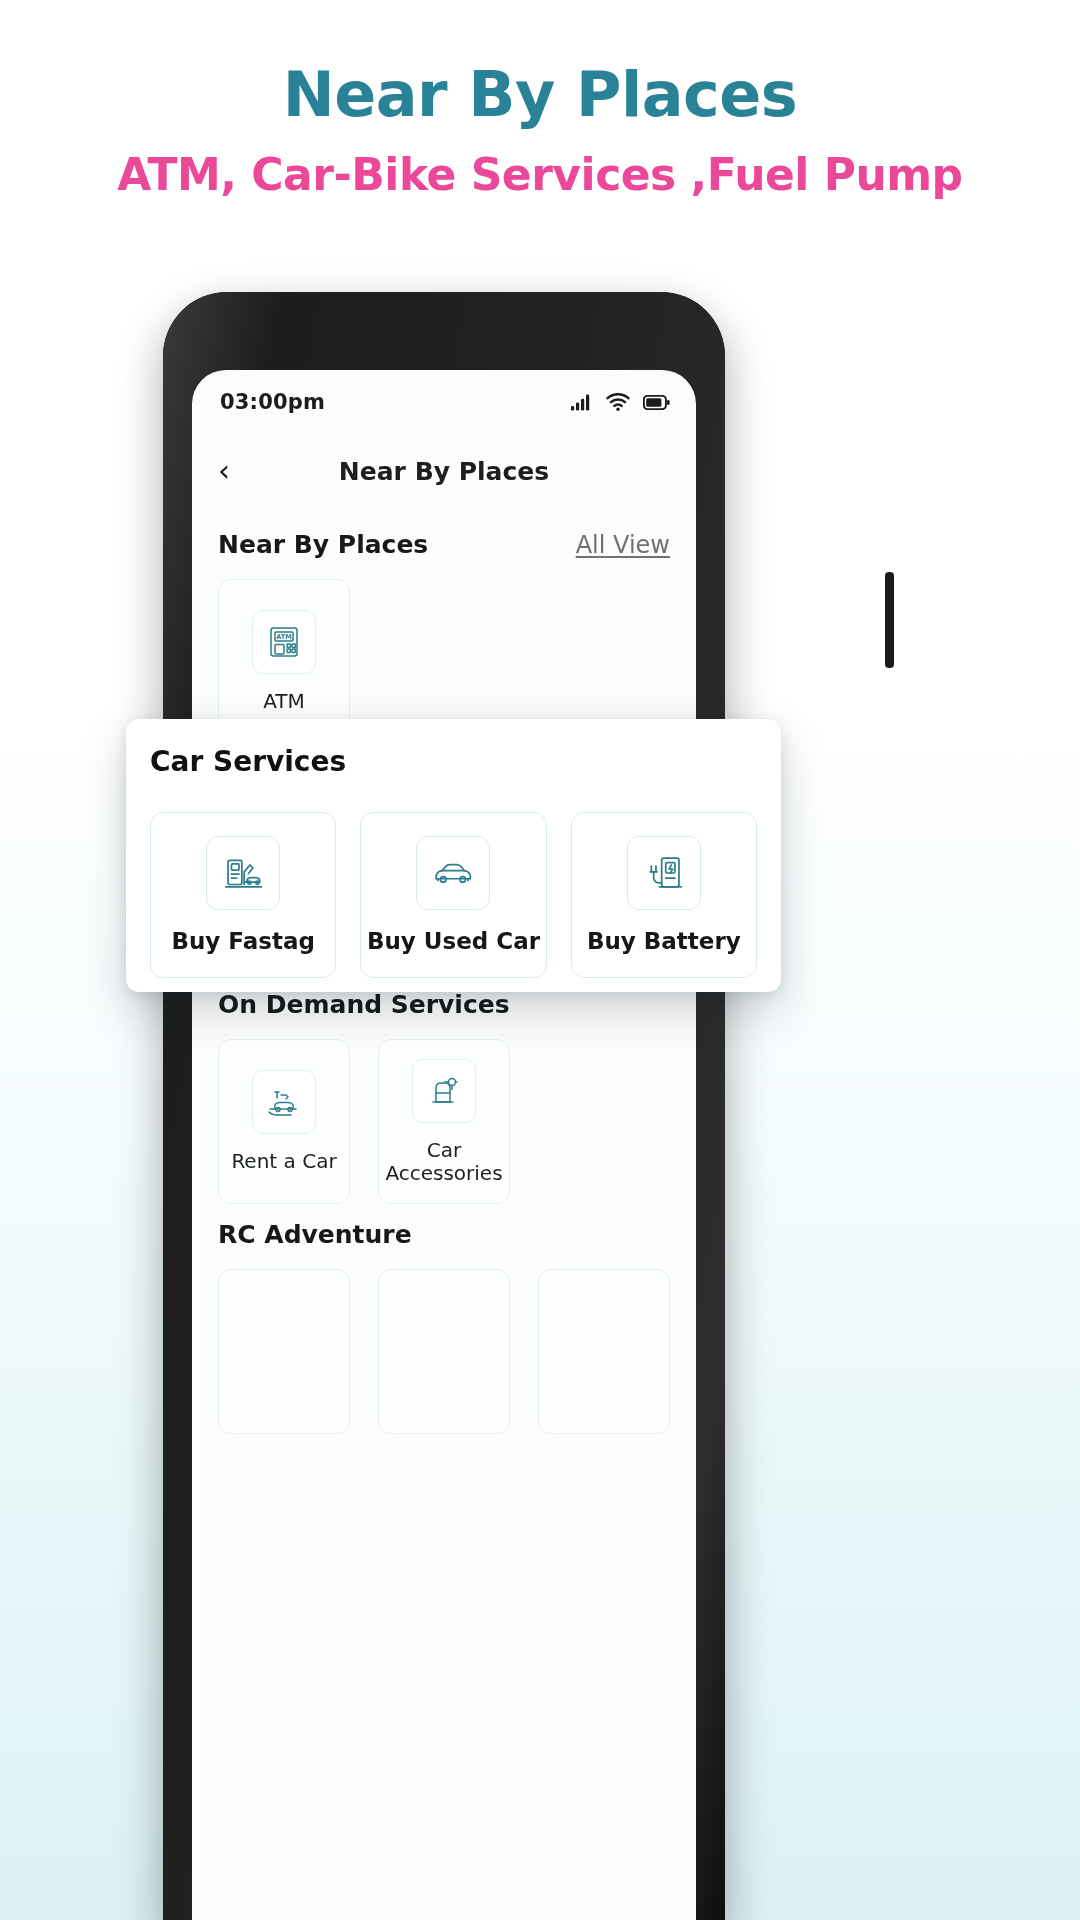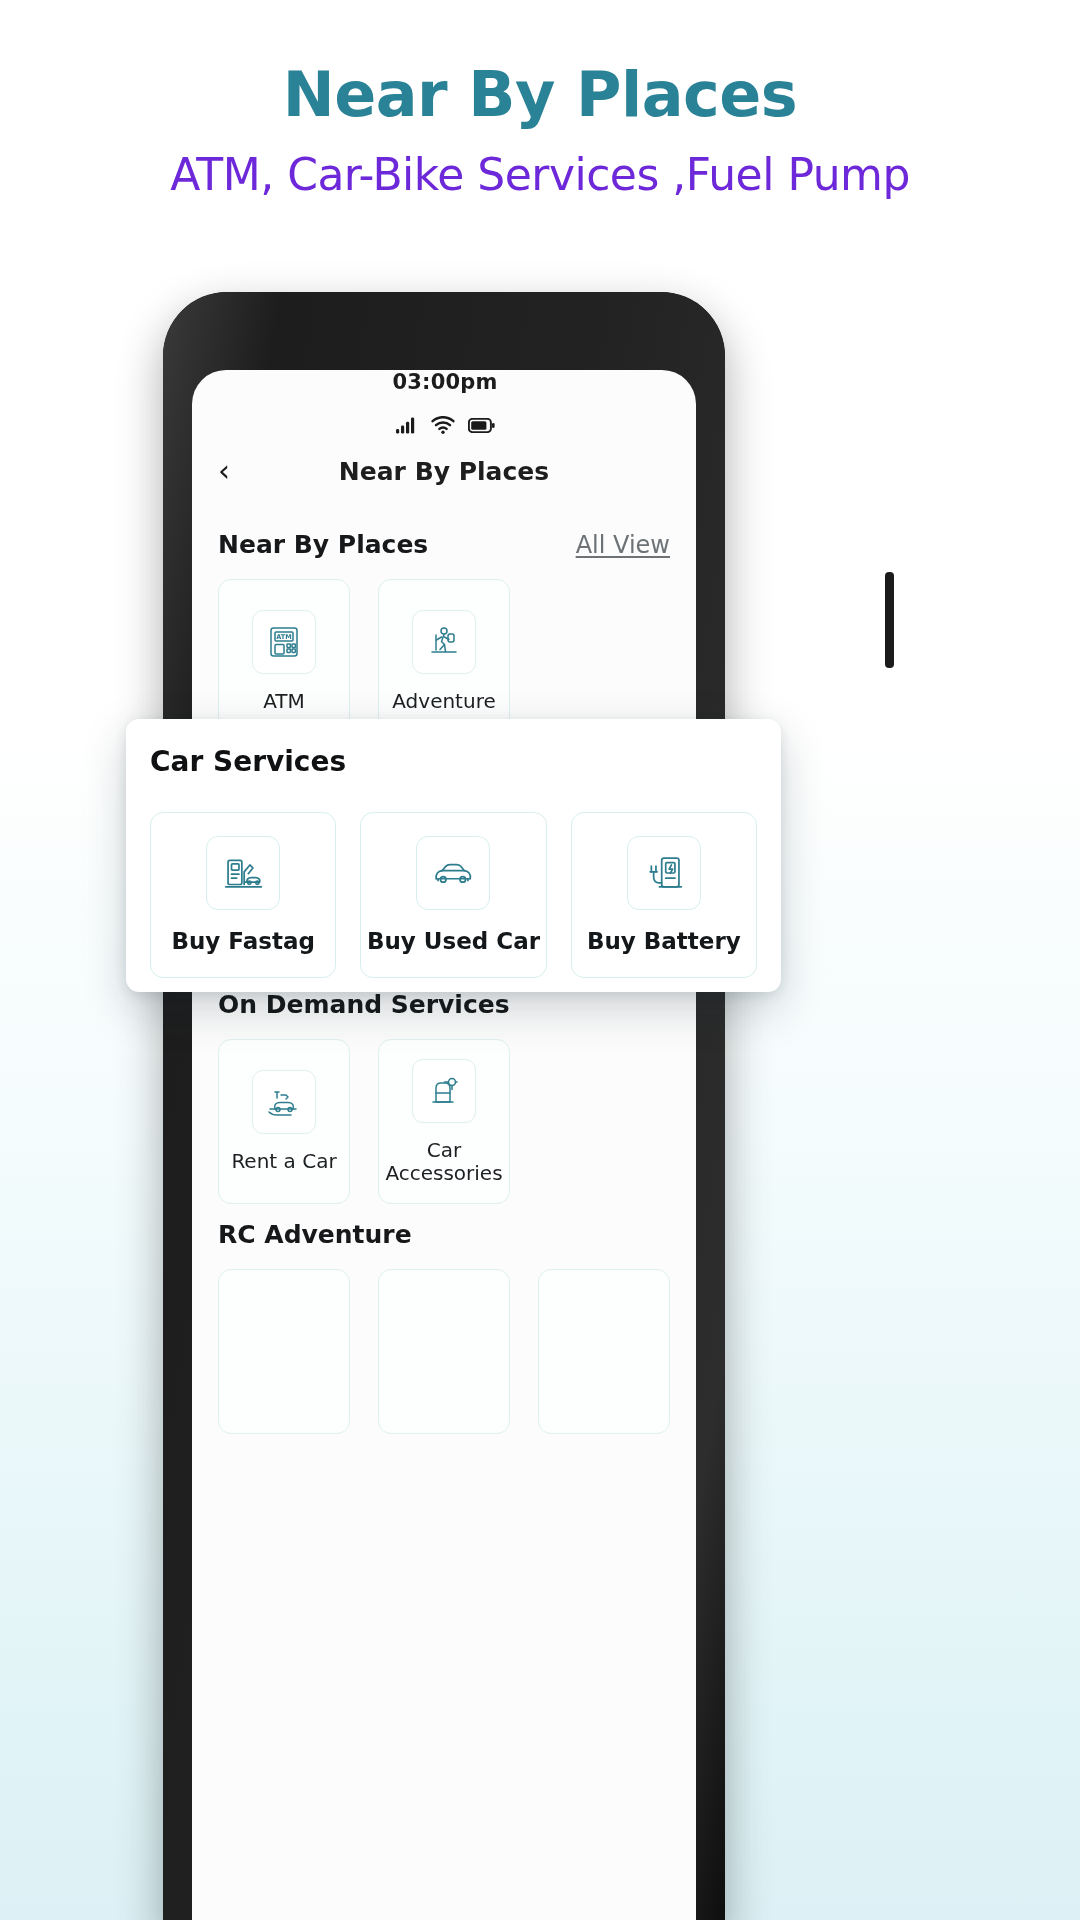--- a/index.html
+++ b/index.html
@@ -13,21 +13,21 @@
     position:relative;
   }
 
   
   .banner { width:100%; padding-top:62px; text-align:center; }
   .banner-title {
     font-size:62px; font-weight:bold; color:#2a8296;
     letter-spacing:-0.5px; line-height:1.05;
   }
   .banner-sub {
-    font-size:44px; font-weight:normal; color:#6d28d9;
+    font-size:44px; font-weight:bold; color:#ec4899;
     margin-top:22px; letter-spacing:-0.5px;
   }
 
   
   .phone-wrap {
     position:absolute; left:163px; top:292px;
     width:562px; height:1640px;
   }
   .phone-body {
     position:absolute; inset:0;
@@ -75,21 +75,20 @@
     width:75px; height:15px; border-radius:9px;
     background:#141414;
     box-shadow: inset 0 0 0 1.5px #2e2e2e;
   }
 
   
   .statusbar {
     height:64px; display:flex; align-items:center;
     justify-content:space-between;
     padding:0 26px 0 28px;
-    flex-direction:column;
   }
   .status-time { font-size:21px; font-weight:600; color:#1c1c1c; letter-spacing:0.2px; }
   .status-icons { display:flex; align-items:center; gap:13px; }
   .status-icons svg { display:block; }
 
   
   .navbar {
     height:74px; display:flex; align-items:center;
     padding:0 26px; position:relative;
   }
@@ -243,34 +242,20 @@
               <text x="20" y="17" font-size="6.5" fill="#2d7d8e" stroke="none" text-anchor="middle" font-family="DejaVu Sans, sans-serif" font-weight="bold">ATM</text>
               <rect x="11" y="22.5" width="9" height="9.5" rx="1"></rect>
               <rect x="23" y="22" width="3.4" height="3.4" rx="0.6"></rect>
               <rect x="28" y="22" width="3.4" height="3.4" rx="0.6"></rect>
               <rect x="23" y="27" width="3.4" height="3.4" rx="0.6"></rect>
               <rect x="28" y="27" width="3.4" height="3.4" rx="0.6"></rect>
             </svg>
           </div>
           <div class="tile-label">ATM</div>
         </div>
-        <div class="tile">
-          <div class="tile-icon">
-            <svg width="40" height="40" viewBox="0 0 40 40" class="ic">
-              <circle cx="20" cy="9" r="3"></circle>
-              <path d="M20 12.5l-2.5 7 3 3 1 7"></path>
-              <path d="M20.5 22.5l-4.5 5"></path>
-              <path d="M17.5 15l-5 3M20.5 15l4.5 2.5"></path>
-              <rect x="24" y="12" width="6" height="8" rx="2"></rect>
-              <path d="M12 13v15"></path>
-              <path d="M8 30h24"></path>
-            </svg>
-          </div>
-          <div class="tile-label">Adventure</div>
-        </div>
       </div>
 
       <div class="sec-title-plain">Bike Services</div>
       <div class="grid">
         <div class="tile">
           <div class="tile-icon">
             <svg width="40" height="40" viewBox="0 0 40 40" class="ic">
               <rect x="8" y="9" width="13" height="22" rx="1.5"></rect>
               <rect x="11" y="12" width="7" height="6" rx="0.8"></rect>
               <path d="M11 22h7M11 26h5"></path>

